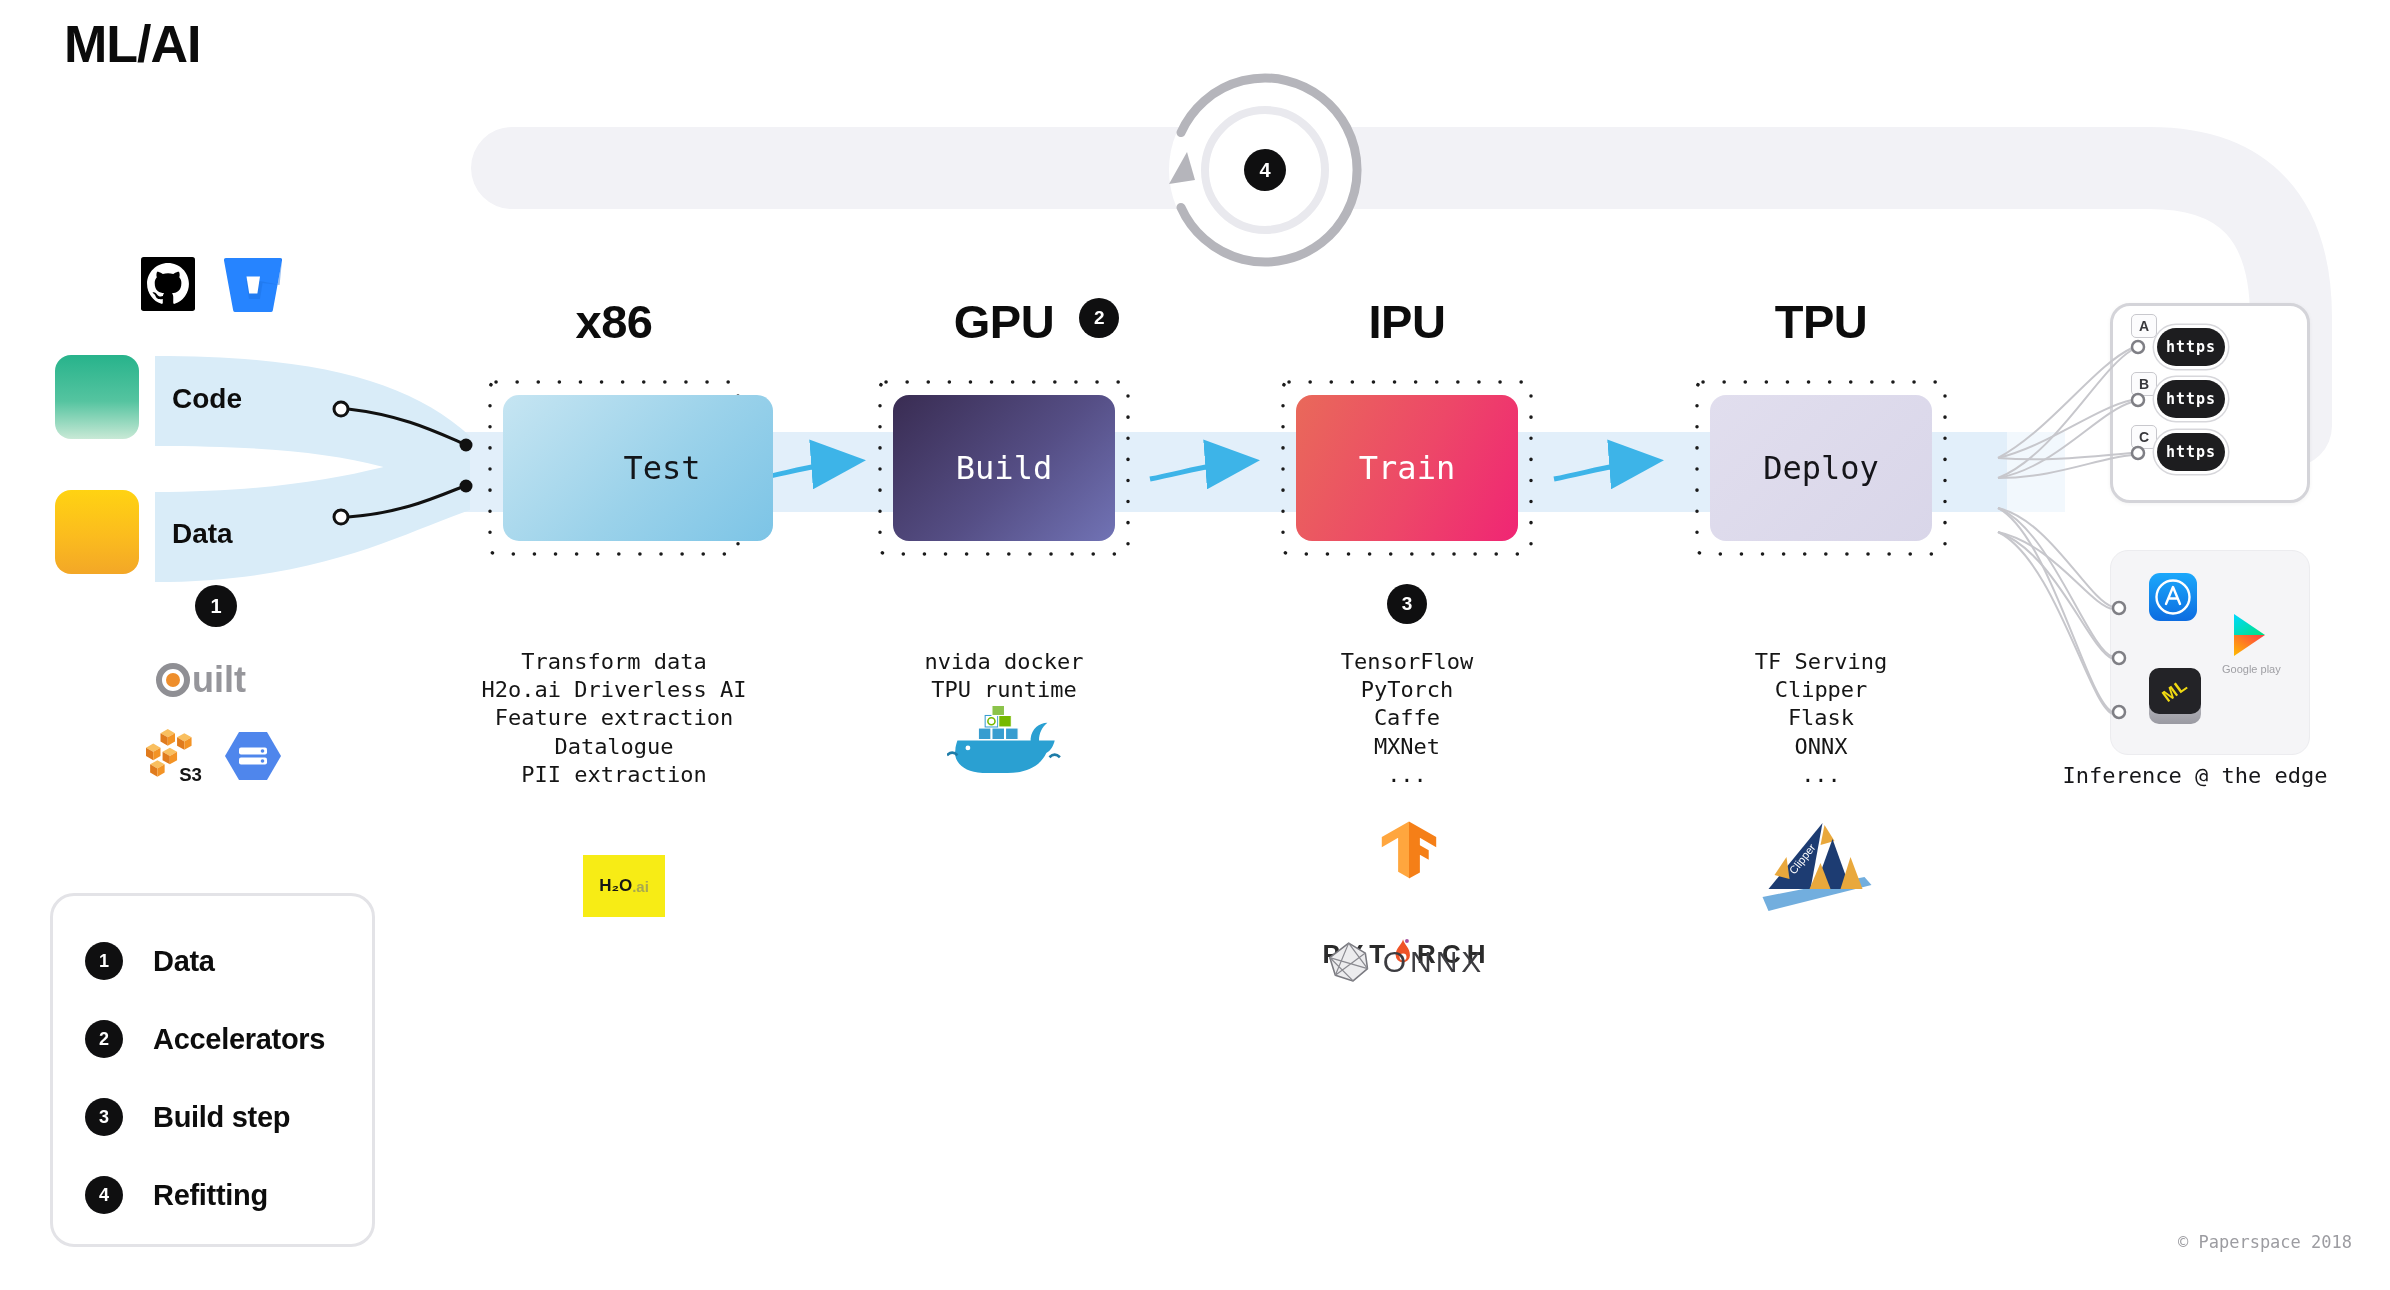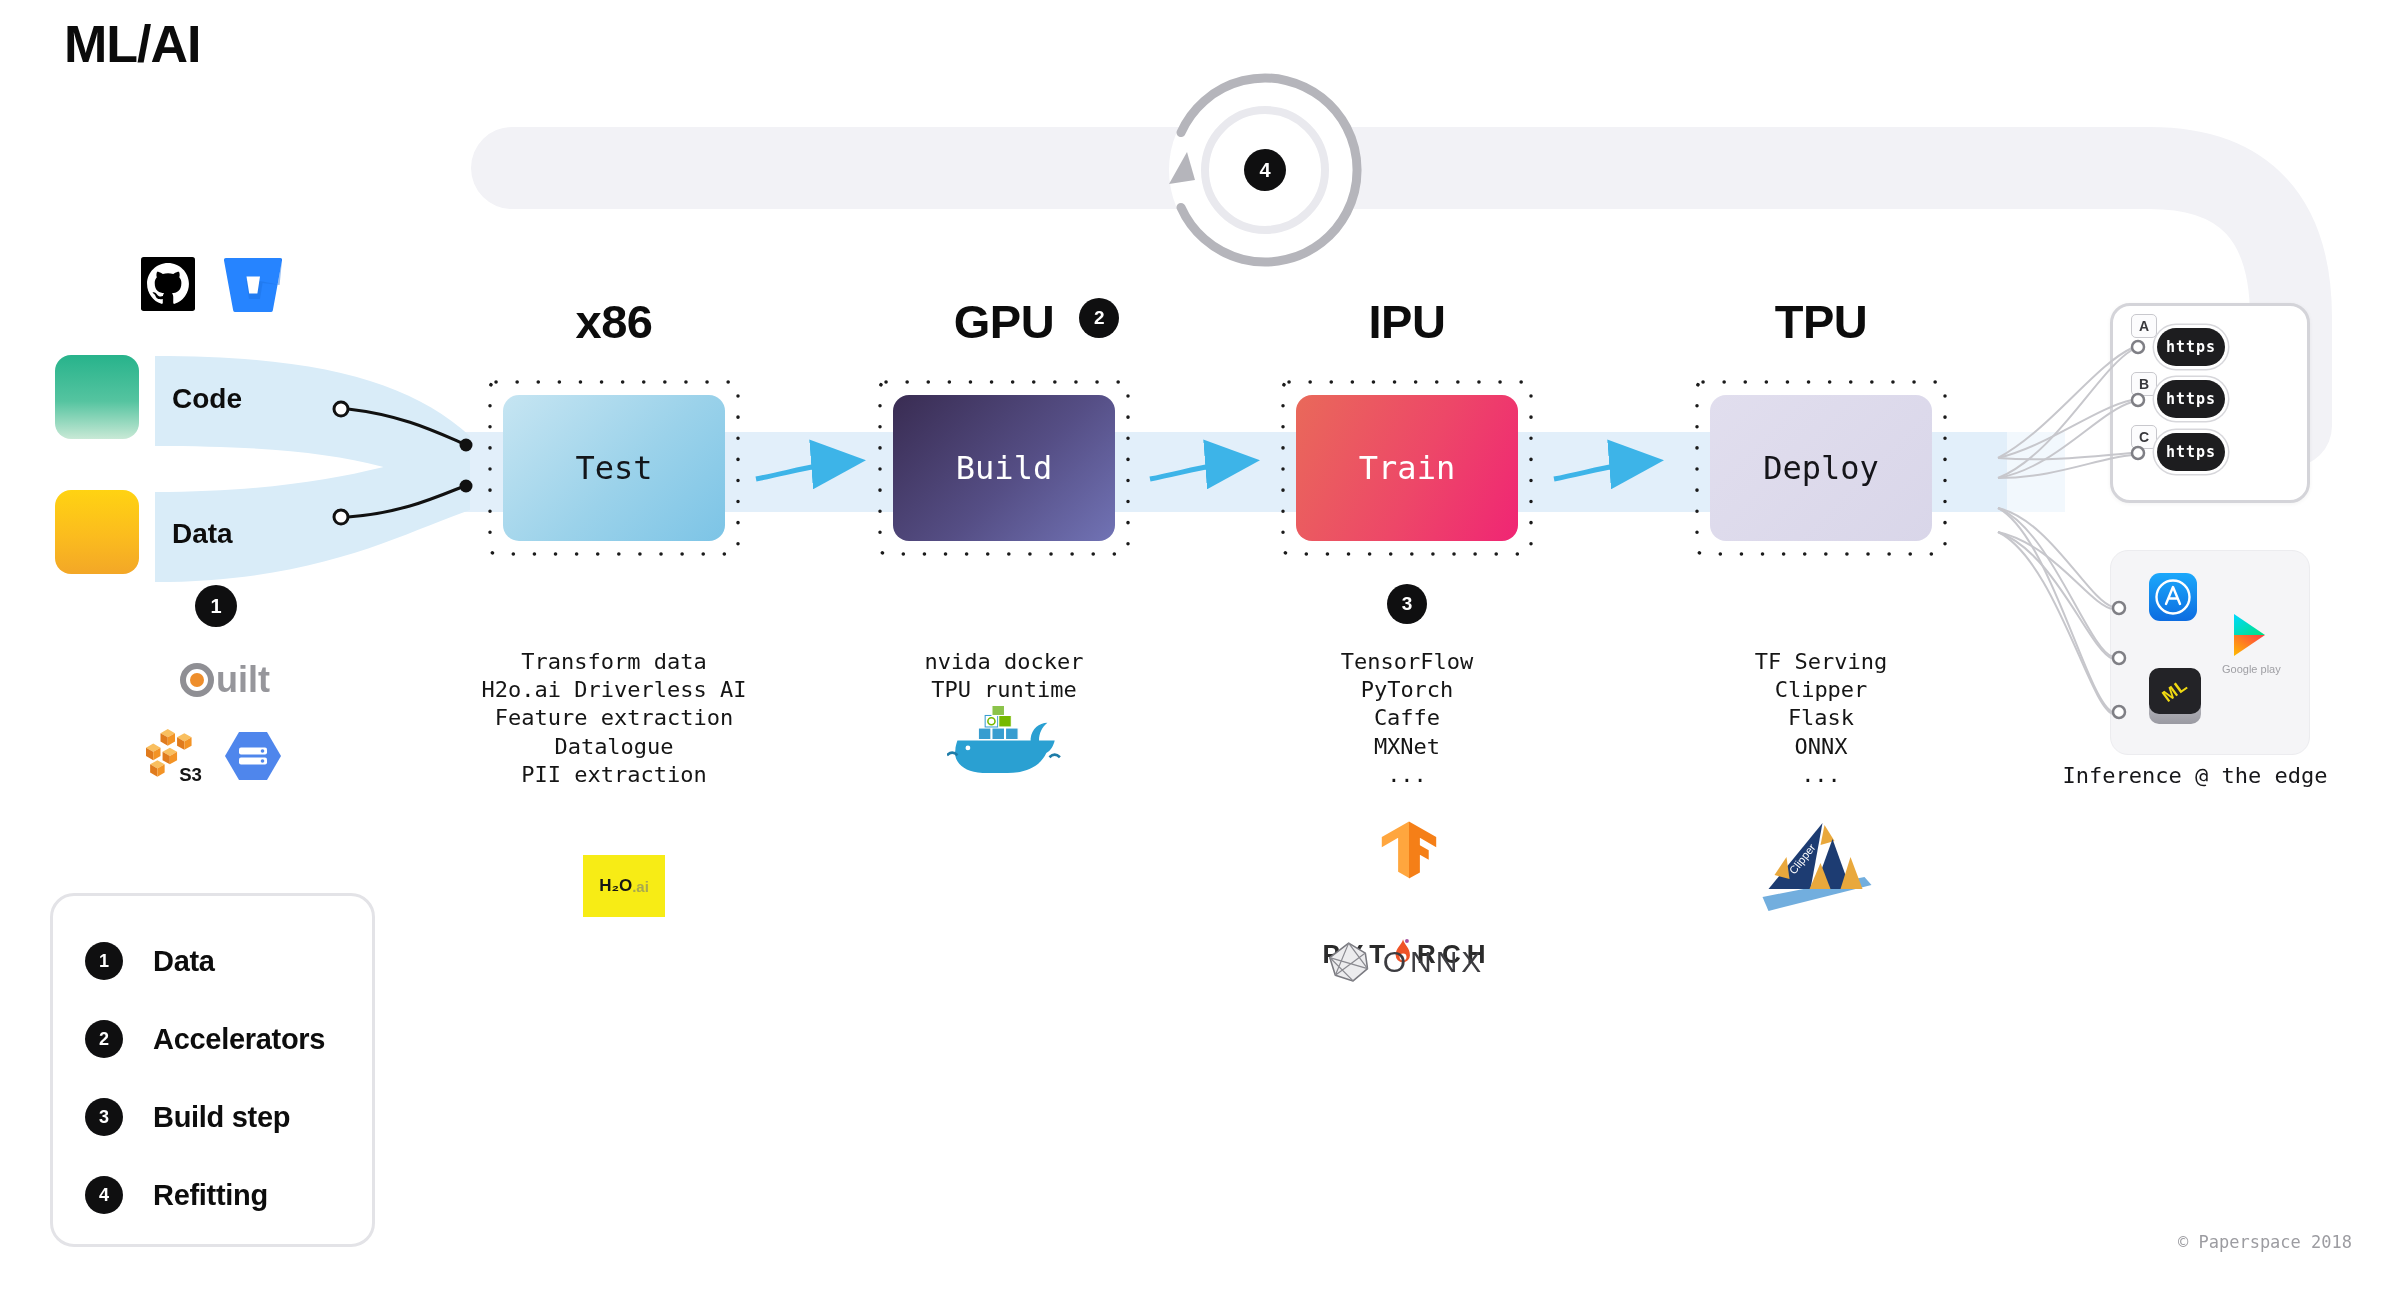--- a/index.html
+++ b/index.html
@@ -16,32 +16,32 @@
           justify-content:center;font-weight:800;}
   .nbadge.b42{width:42px;height:42px;font-size:20px;}
   .nbadge.b40{width:40px;height:40px;font-size:19px;}
 
   
   .chip{width:84px;height:84px;border-radius:16px;}
   .chip-code{left:55px;top:355px;background:linear-gradient(180deg,#27b38b 0%,#55c4a0 55%,#c9e9d6 100%);}
   .chip-data{left:55px;top:490px;background:linear-gradient(180deg,#ffd312 0%,#fbbc1e 55%,#f3a727 100%);}
   .flow-label{font-size:28px;font-weight:800;color:#0d0d0d;}
 
-  .quilt{left:180px;top:659px;display:flex;align-items:center;}
+  .quilt{left:156px;top:659px;display:flex;align-items:center;}
   .q-ring{width:34px;height:34px;border:6px solid #8f8f94;border-radius:50%;display:flex;
           align-items:center;justify-content:center;box-sizing:border-box;}
   .q-dot{width:14px;height:14px;background:#ee8e2c;border-radius:50%;}
   .q-rest{font-size:36px;font-weight:700;color:#96969b;margin-left:2px;letter-spacing:0;}
 
   
   .stage-heading{top:294px;width:320px;text-align:center;font-size:47px;font-weight:800;
                  letter-spacing:-0.5px;color:#0c0c0c;}
   .stage-box{top:395px;width:222px;height:146px;border-radius:16px;display:flex;align-items:center;
              justify-content:center;font-size:32px;}
-  .box-test{left:503px;background:linear-gradient(135deg,#c6e5f2 0%,#9bd2ea 55%,#7cc4e6 100%);color:#13161a;}
+  .box-test{left:503px;background:linear-gradient(135deg,#c6e5f2 0%,#9bd2ea 55%,#7cc4e6 100%);color:#13161a;padding-left:48px;}
   .box-build{left:893px;background:linear-gradient(135deg,#392c52 0%,#554e85 55%,#7173b5 100%);color:#fff;}
   .box-train{left:1296px;background:linear-gradient(115deg,#e9695a 0%,#ed4768 55%,#f02574 100%);color:#fff;}
   .box-deploy{left:1710px;background:linear-gradient(135deg,#e1deee 0%,#d9d6e9 100%);color:#15151a;}
   .tools{top:648px;width:440px;text-align:center;font-size:22px;line-height:28.2px;color:#151515;}
   .tools span{display:block;}
 
   .h2o{left:583px;top:855px;width:82px;height:62px;background:#f7ec15;display:flex;align-items:center;
        justify-content:center;}
   .h2o .main{font-weight:800;font-size:17px;color:#161616;}
   .h2o .suffix{font-weight:700;font-size:15px;color:#a9a94f;}

